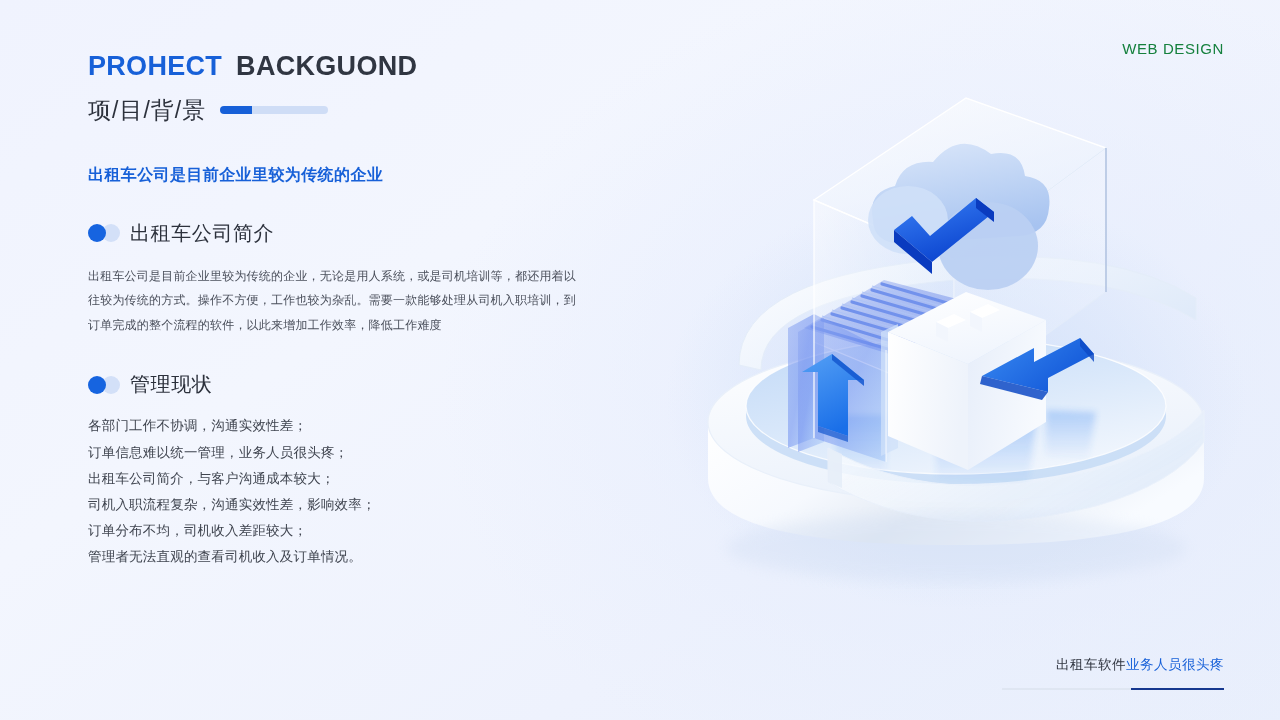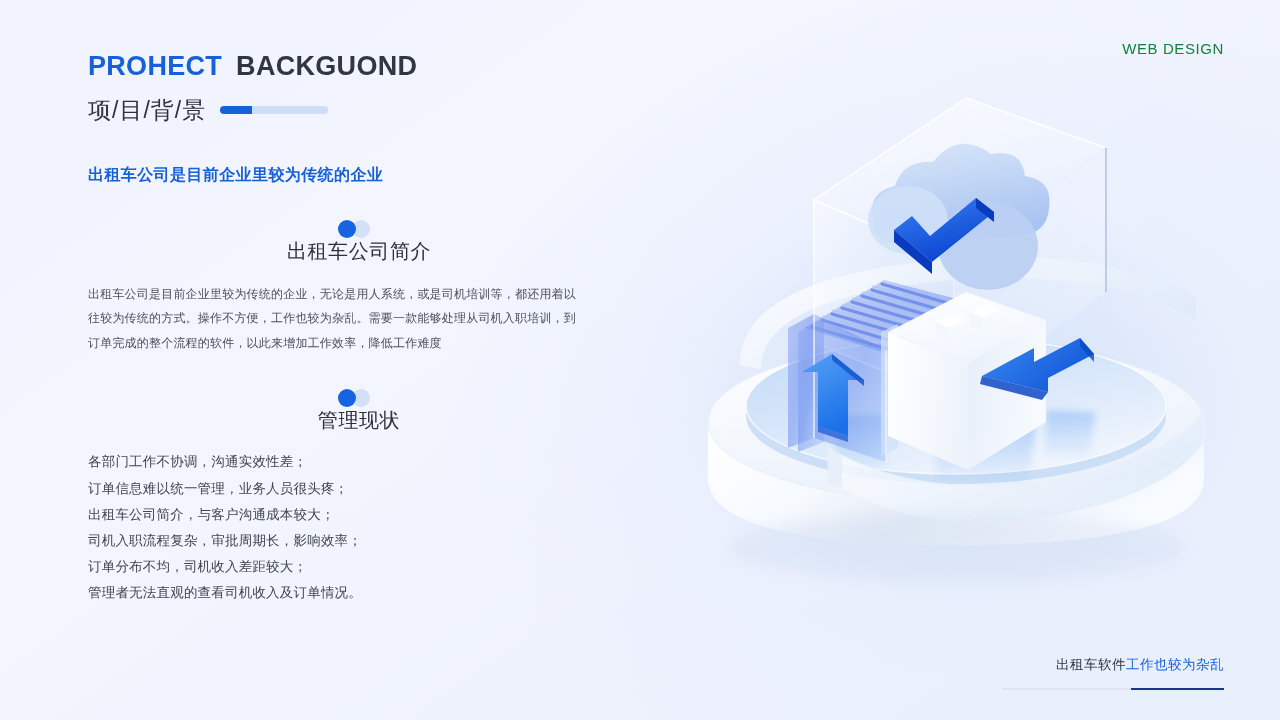--- a/index.html
+++ b/index.html
@@ -32,21 +32,21 @@
     width:108px; height:8px; border-radius:4px; margin-left:14px;
     background:linear-gradient(90deg,#1760d8 0%,#1760d8 30%,#cfddf6 30%,#cfddf6 100%);
   }
 
   .subtitle{
     margin-top:39px; font-size:16px; font-weight:bold; color:#1760d8; letter-spacing:.4px;
   }
 
   
   .section{ margin-top:34px; }
-  .sec-head{ display:flex; align-items:center;flex-direction:column; }
+  .sec-head{ display:flex; align-items:center; }
   .dots{ position:relative; width:40px; height:18px; flex:0 0 auto; }
   .dot-front{
     position:absolute; left:0; top:0; width:18px; height:18px; border-radius:50%;
     background:#1664e0;
   }
   .dot-back{
     position:absolute; left:14px; top:0; width:18px; height:18px; border-radius:50%;
     background:#d3e0f8;
   }
   .sec-title{ font-size:20px; color:#2c313c; letter-spacing:.6px; margin-left:2px; }
@@ -108,30 +108,30 @@
       <span class="dots">
         <span class="dot-back"></span>
         <span class="dot-front"></span>
       </span>
       <span class="sec-title">管理现状</span>
     </div>
     <div class="lines">
       <div>各部门工作不协调，沟通实效性差；</div>
       <div>订单信息难以统一管理，业务人员很头疼；</div>
       <div>出租车公司简介，与客户沟通成本较大；</div>
-      <div>司机入职流程复杂，审批周期长，影响效率；</div>
+      <div>司机入职流程复杂，沟通实效性差，影响效率；</div>
       <div>订单分布不均，司机收入差距较大；</div>
       <div>管理者无法直观的查看司机收入及订单情况。</div>
     </div>
   </div>
 </div>
 
 <div class="footer">
   <div class="footer-text">
-    <span class="f-dark">出租车软件</span><span class="f-blue">工作也较为杂乱</span>
+    <span class="f-dark">出租车软件</span><span class="f-blue">业务人员很头疼</span>
   </div>
   <div class="footer-rule"></div>
 </div>
 
 <div class="art">
 <svg viewBox="0 0 630 540" xmlns="http://www.w3.org/2000/svg">
   <defs>
     <linearGradient id="gDisc" x1="0" y1="0" x2="0.6" y2="1">
       <stop offset="0%" stop-color="#bcd6f6"></stop>
       <stop offset="55%" stop-color="#d6e6fa"></stop>

